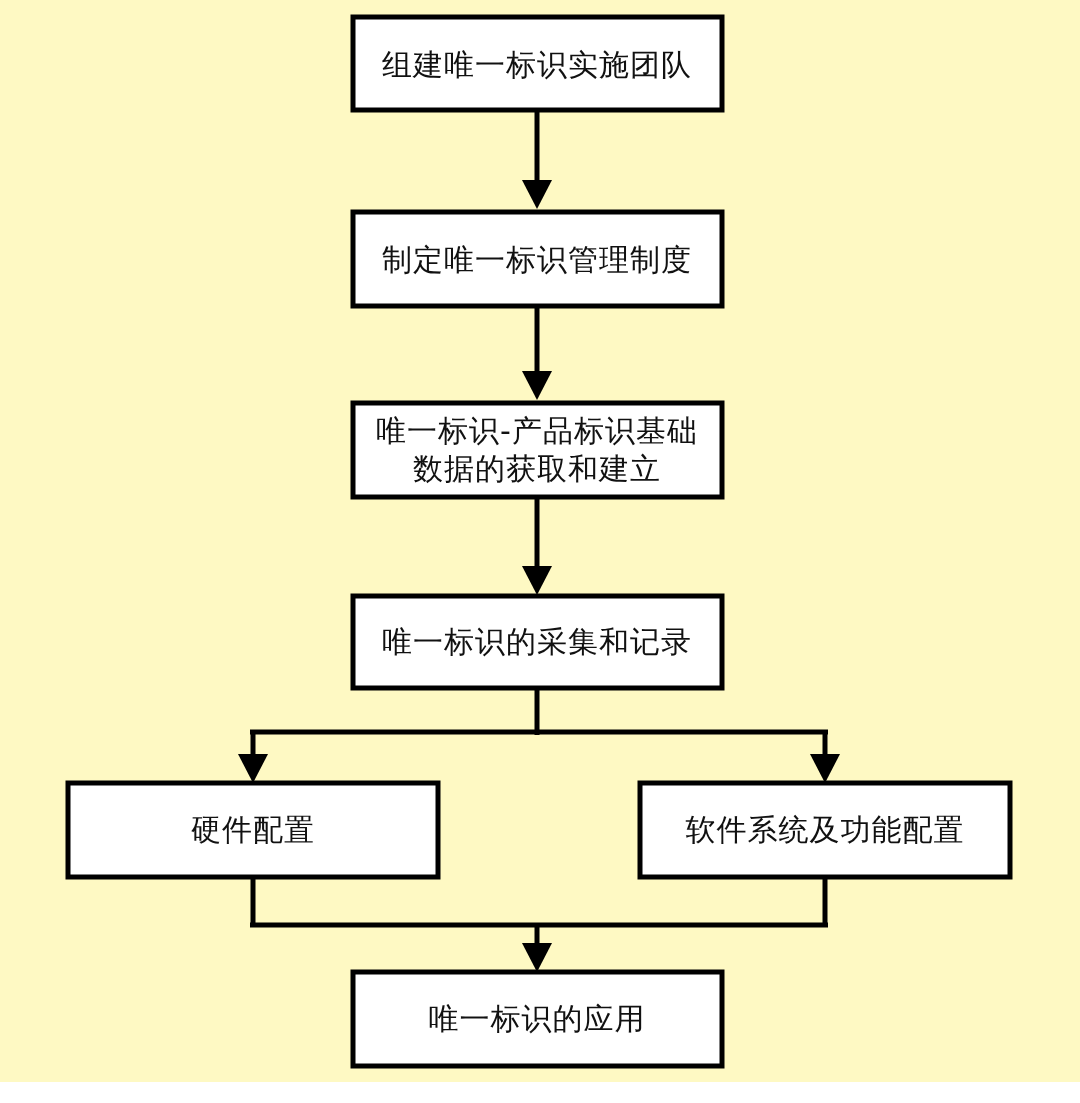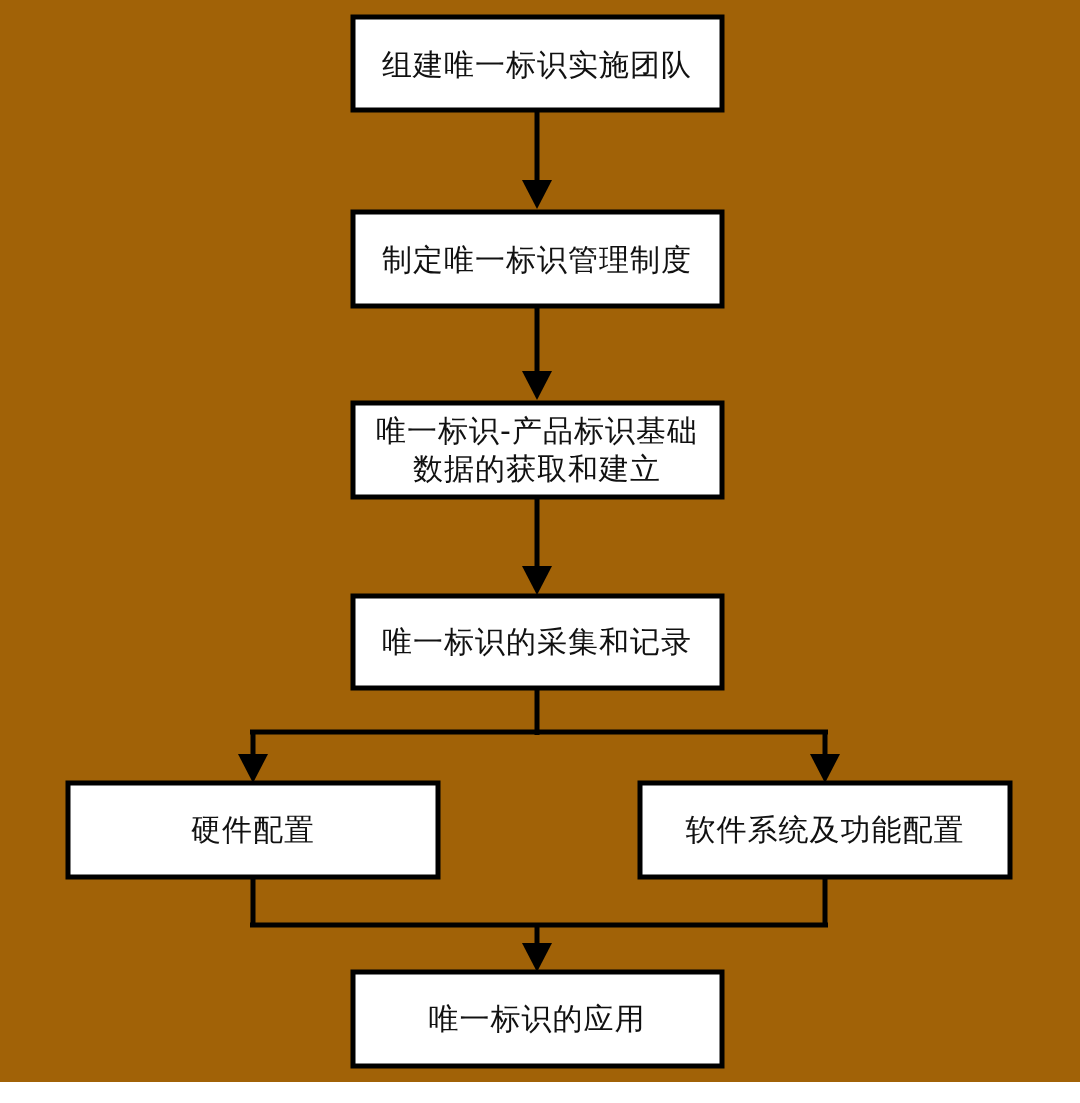--- a/index.html
+++ b/index.html
@@ -10,21 +10,21 @@
   body {
     width: 1080px;
     height: 1103px;
     font-family: "DejaVu Sans", "Liberation Sans", sans-serif;
     overflow: hidden;
   }
   #flowchart-root {
     position: relative;
     width: 1080px;
     height: 1082px;
-    background: #a16207;
+    background: #fef9c3;
   }
   svg.chart-canvas {
     display: block;
     width: 1080px;
     height: 1103px;
   }
   .node-rect {
     fill: #ffffff;
     stroke: #000000;
     stroke-width: 5;

